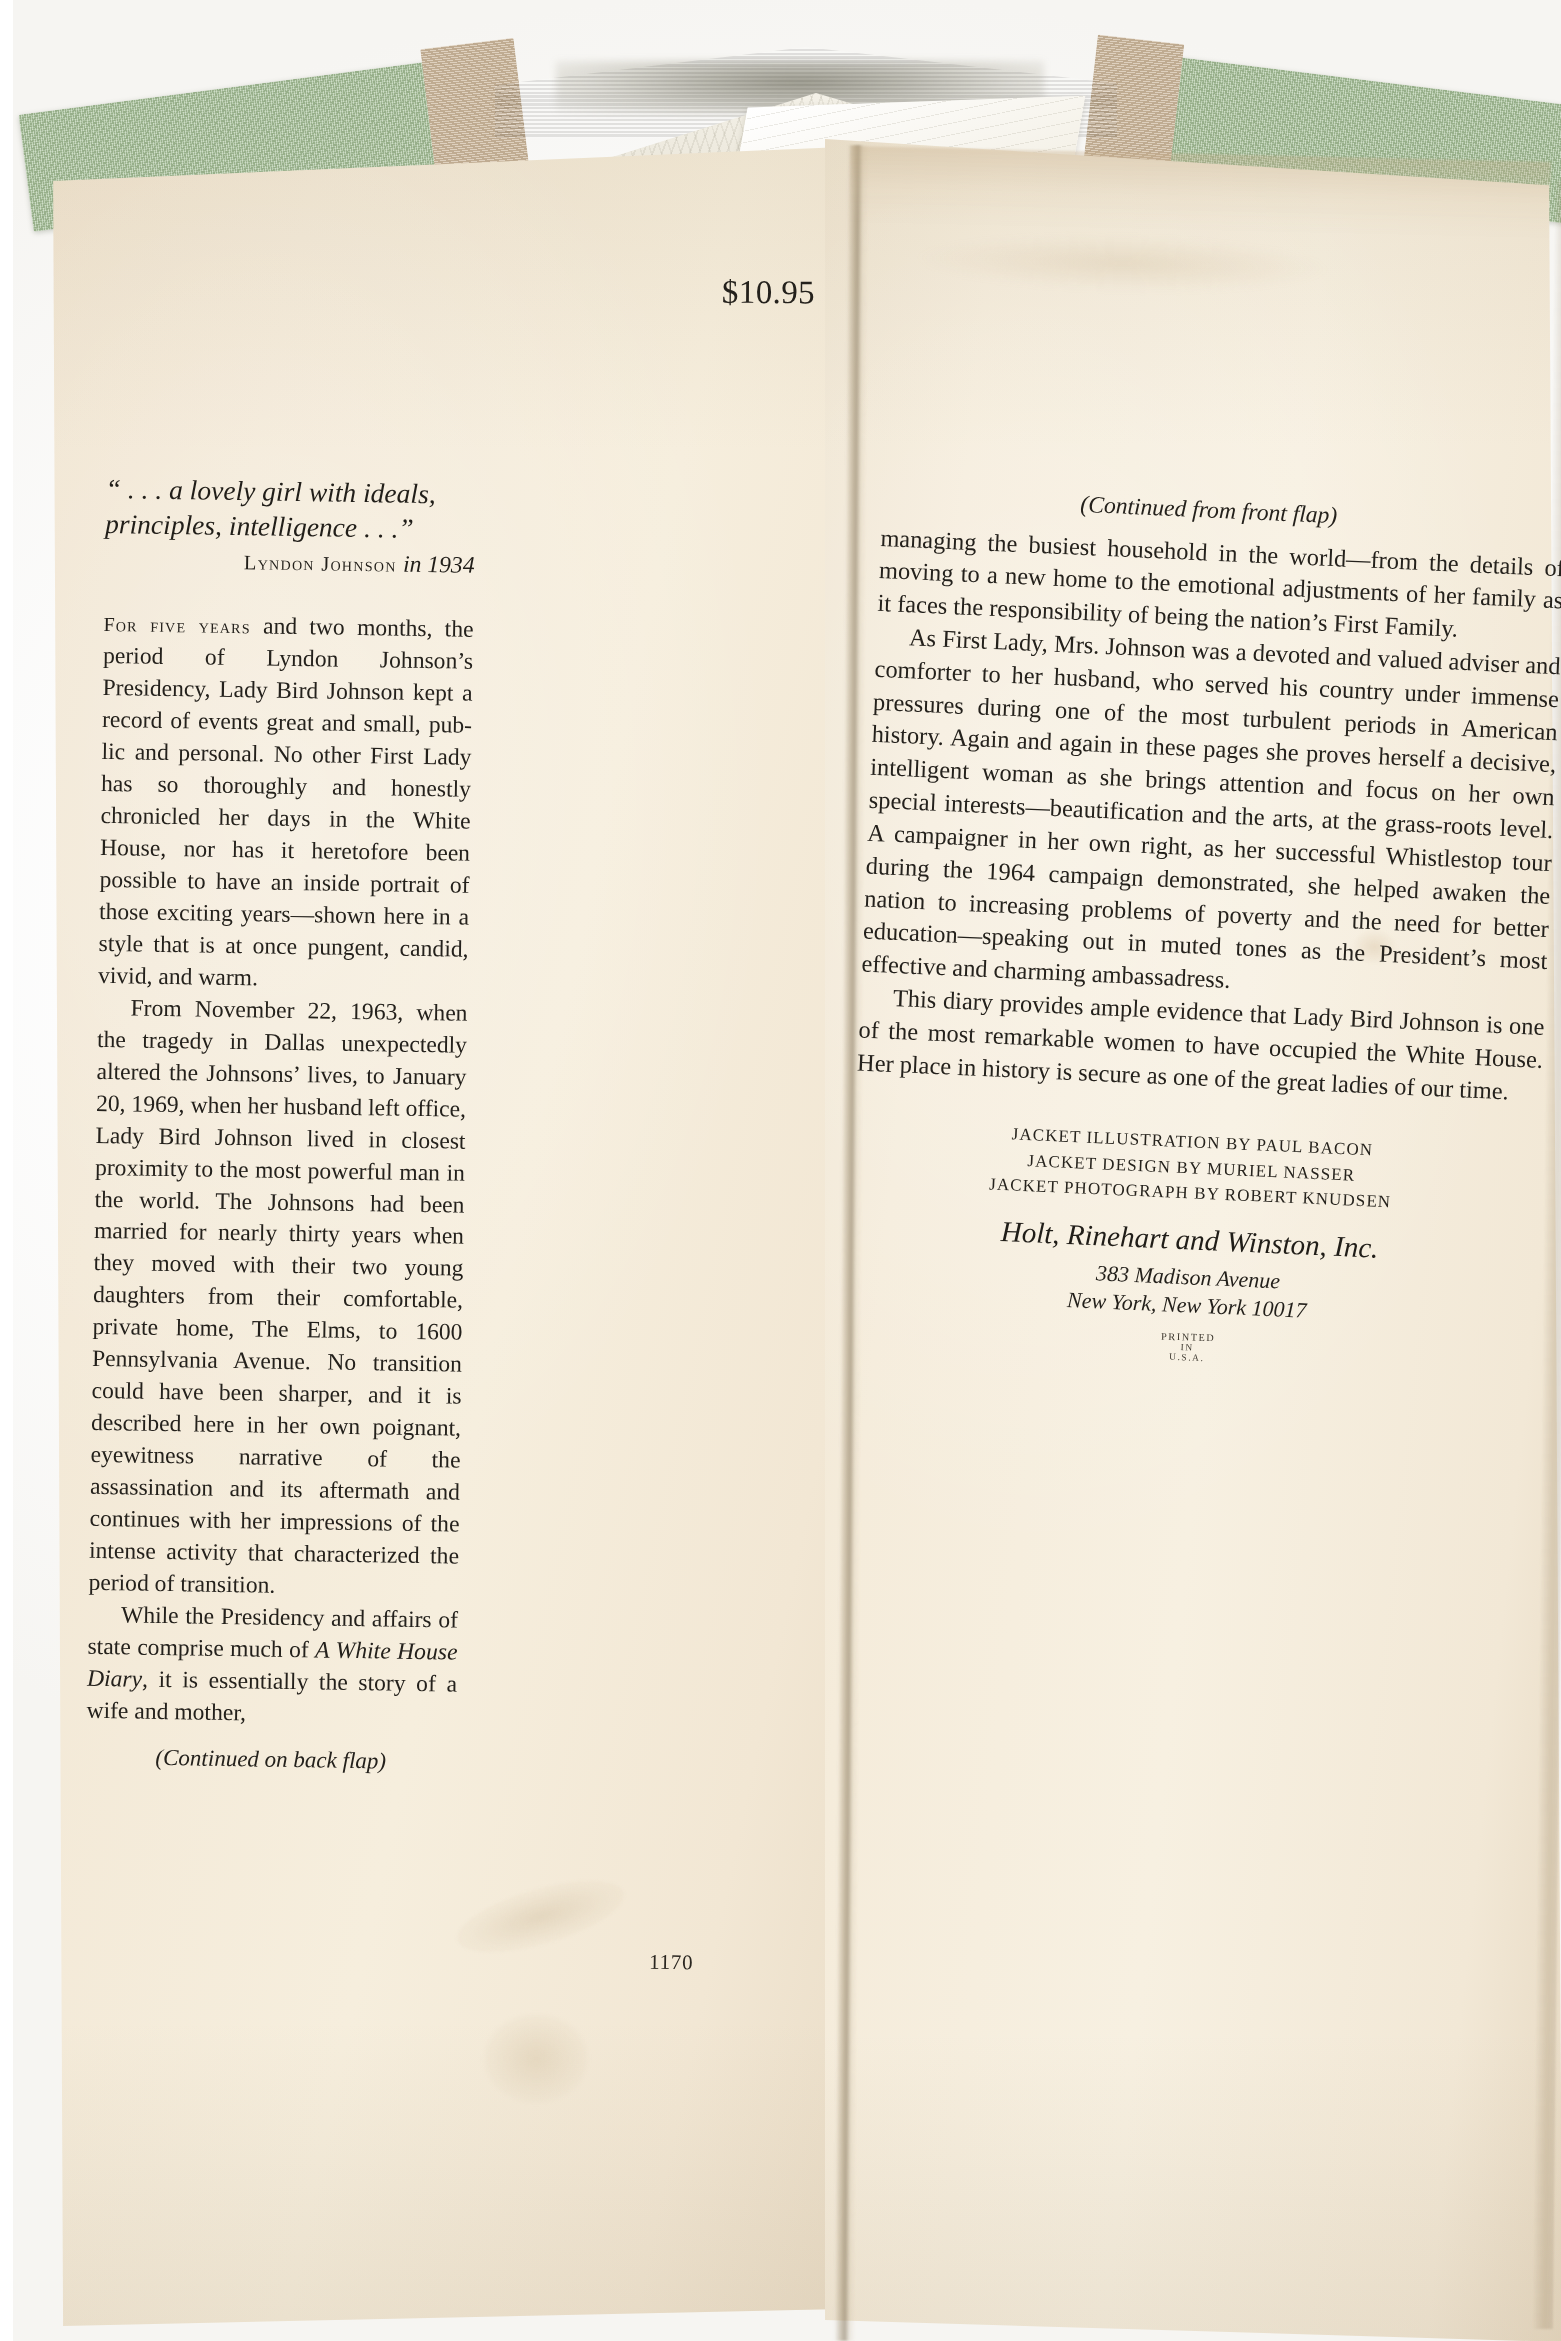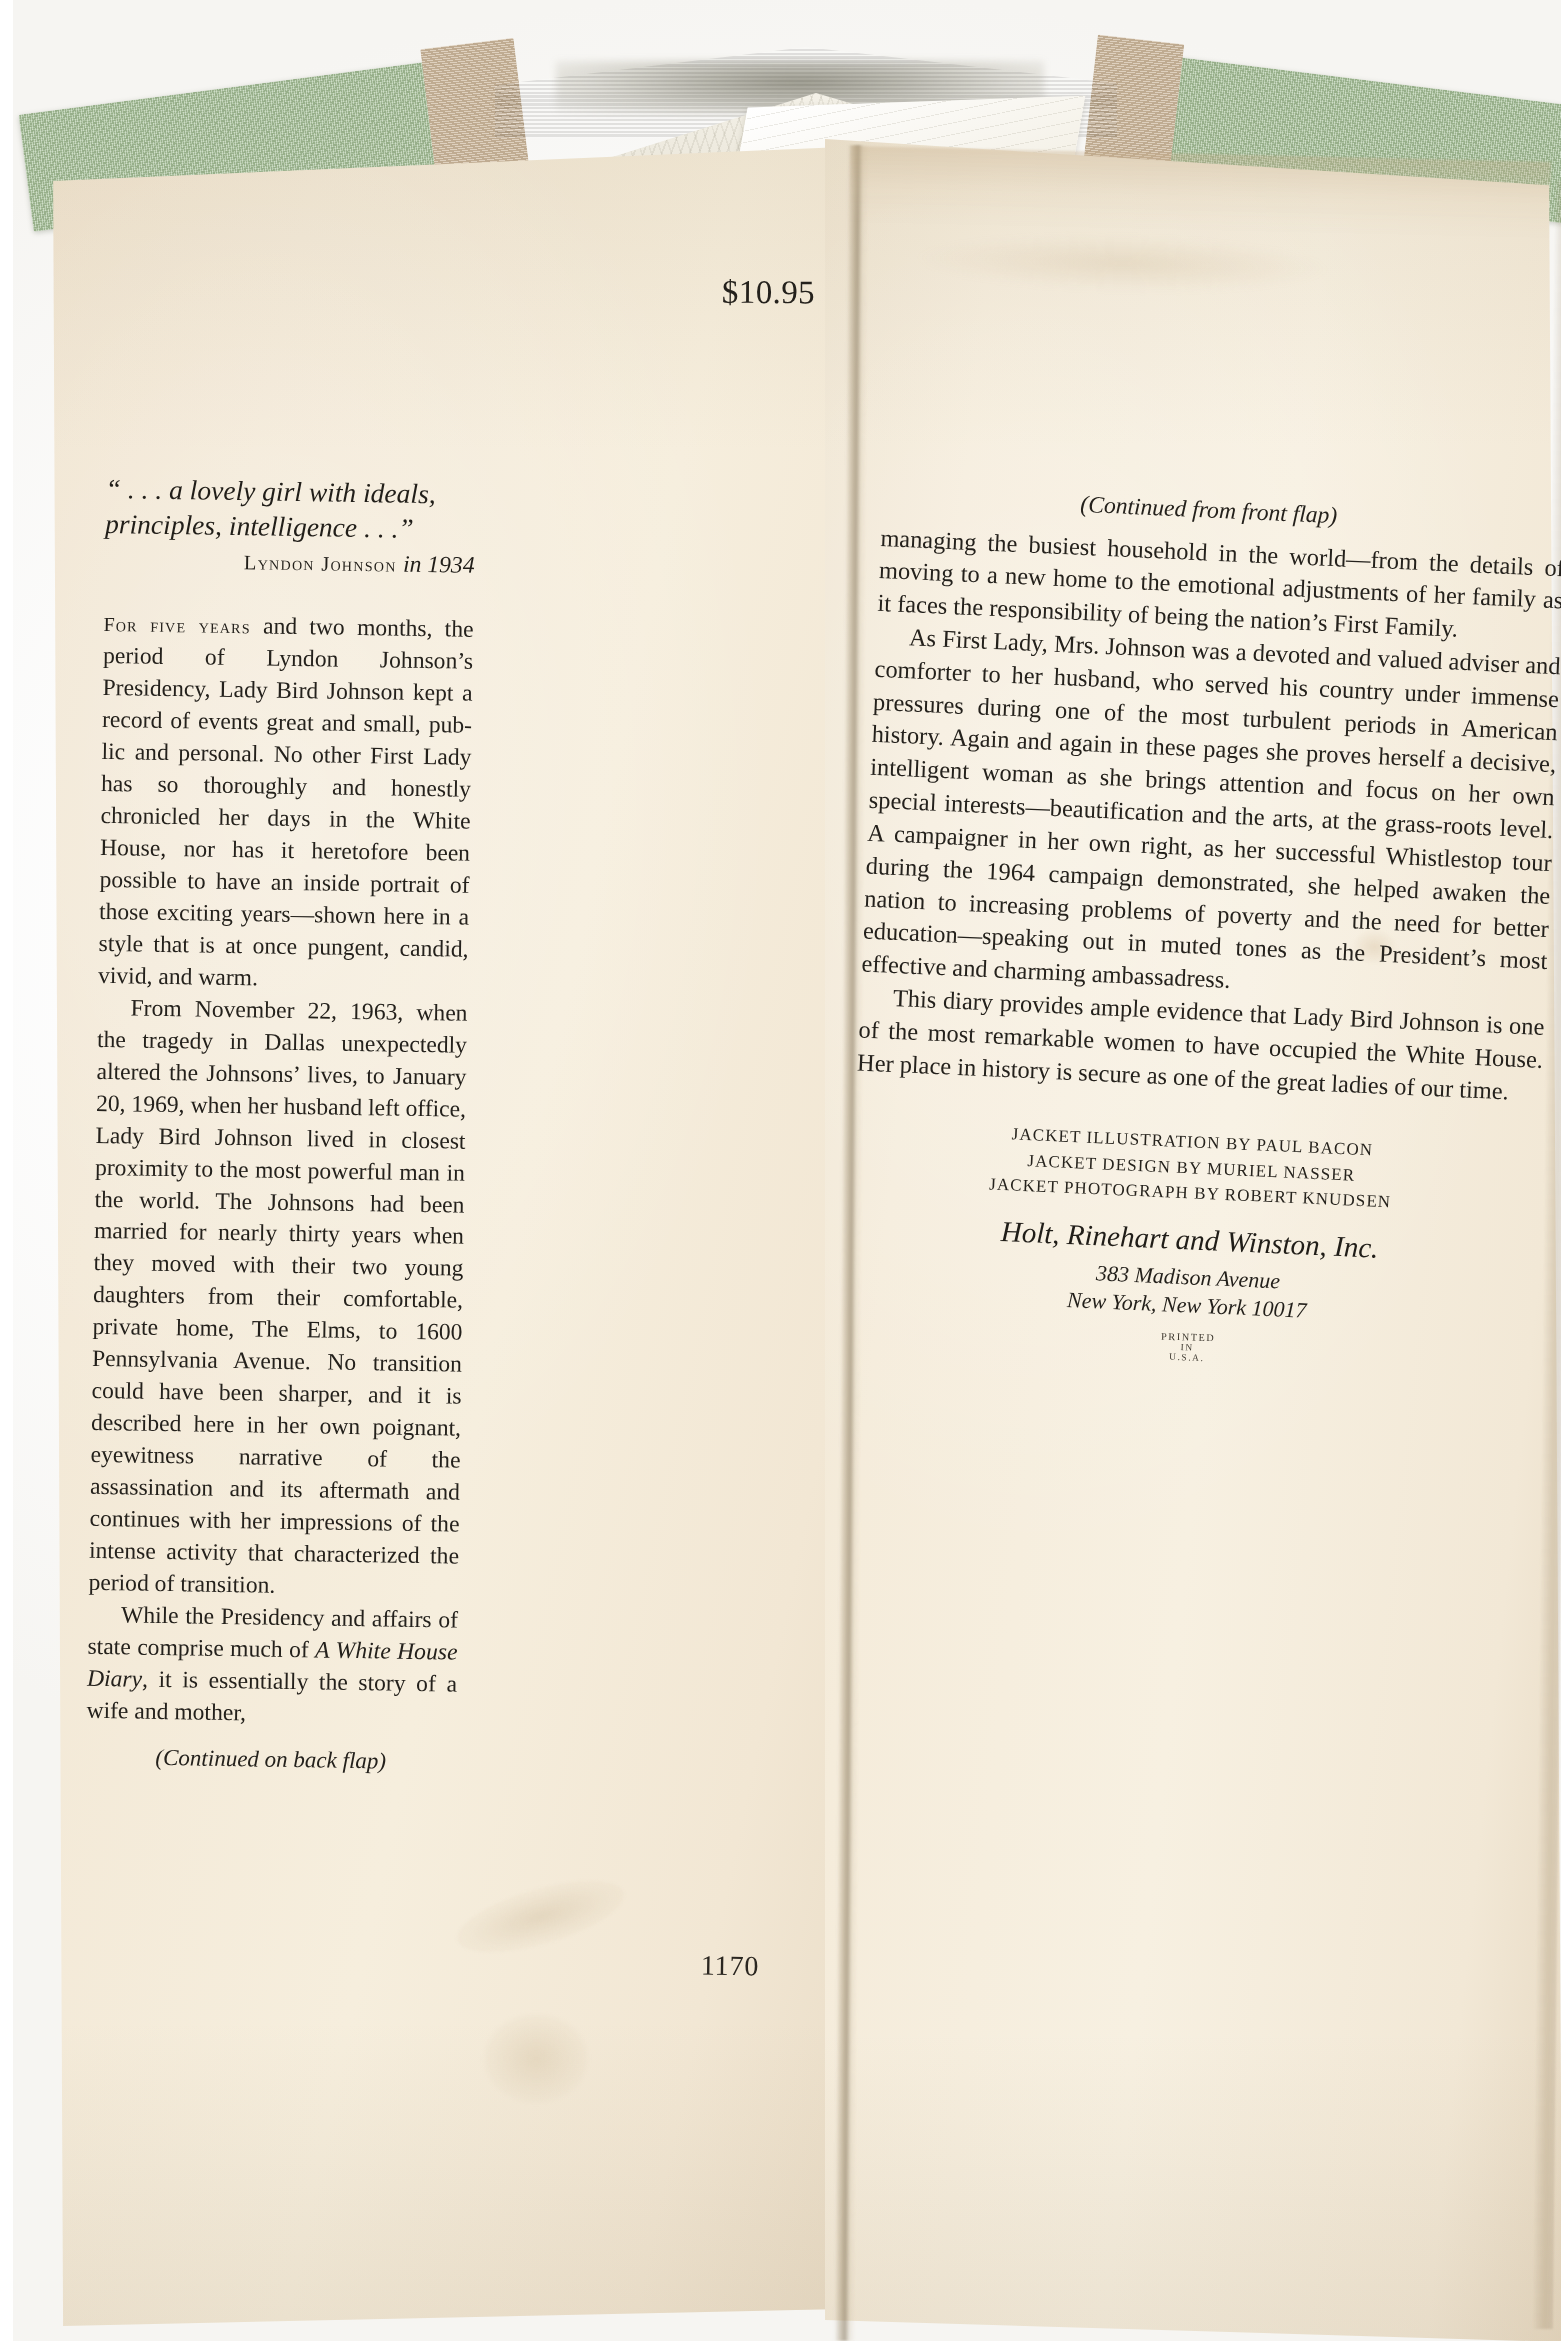--- a/index.html
+++ b/index.html
@@ -245,22 +245,22 @@
   .body-p.first { margin-top: 35px; }
   .cont-left {
     font-style: italic;
     font-size: 23px;
     text-align: center;
     margin-top: 17.3px;
     color: #24211c;
   }
   .code-num {
     position: absolute;
-    left: 688px; top: 1950px;
-    font-size: 28px;
+    left: 636px; top: 1950px;
+    font-size: 21px;
     color: #2a2620;
     transform: rotate(0.9deg);
     letter-spacing: 0.8px;
   }
 
   .right-col {
     left: 870px; top: 482px;
     width: 685px;
     transform: rotate(2.55deg);
     transform-origin: 0 0;

